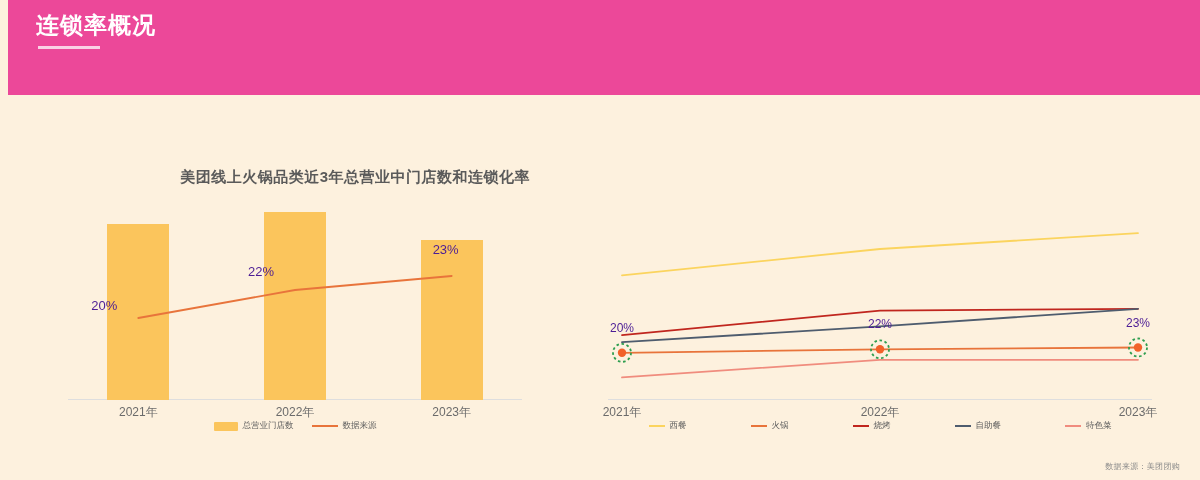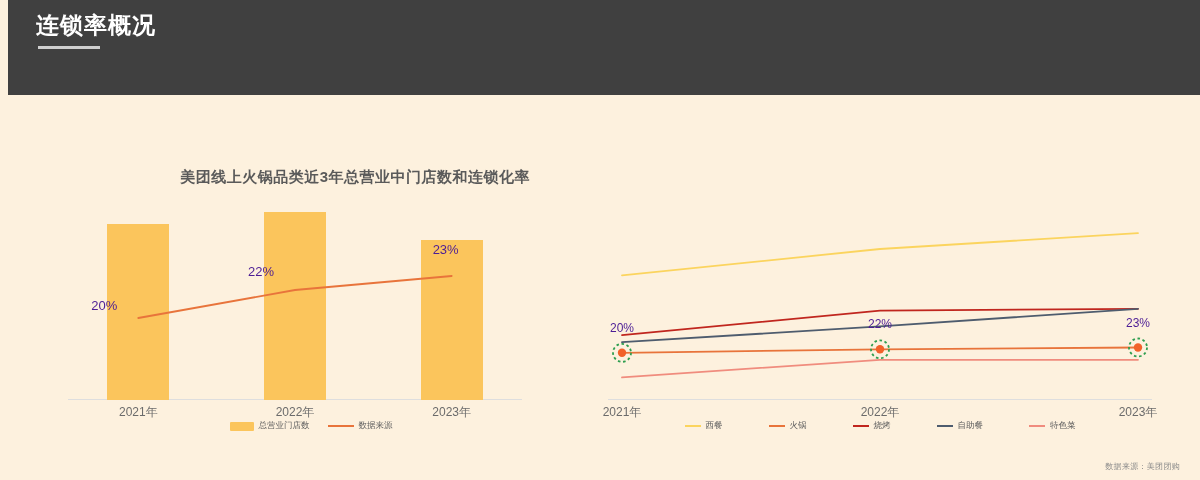--- a/index.html
+++ b/index.html
@@ -10,21 +10,21 @@
     position:relative;
   }
   .page{position:relative;width:1200px;height:480px;background:#FDF1DE;overflow:hidden;}
 
   
   .left-rail{position:absolute;left:0;top:0;width:8px;height:480px;background:#FDF1DE;z-index:5;}
 
   
   .header{
     position:absolute;left:8px;top:0;width:1192px;height:95px;
-    background:#404040;
+    background:#ec4899;
   }
   .hdr-kicker{
     position:absolute;left:28px;top:10px;
     color:#FFFFFF;font-size:23px;font-weight:bold;letter-spacing:1px;
     font-family:"Liberation Sans","DejaVu Sans",sans-serif;
   }
   .hdr-rule{
     position:absolute;left:30px;top:46px;width:62px;height:3px;
     background:rgba(255,255,255,0.75);
   }
@@ -78,22 +78,22 @@
   .legend{
     position:absolute;width:100%;display:flex;justify-content:center;
     align-items:center;gap:18px;
   }
   .lg-item{display:flex;align-items:center;gap:5px;}
   .lg-swatch-bar{width:24px;height:9px;background:#FBC55C;border-radius:1px;}
   .lg-swatch-line{width:26px;height:2px;background:#E8743B;}
   .lg-swatch-line.s{width:16px;height:2px;}
   .lg-text{font-size:8.5px;color:#5e5e5e;white-space:nowrap;}
 
-  .legend-left{left:16px;top:252px;}
-  .legend-right{left:0;top:252px;gap:46px;}
+  .legend-left{left:0;top:252px;}
+  .legend-right{left:0;top:252px;gap:64px;}
 
   .source{
     position:absolute;right:20px;bottom:8px;
     font-size:8px;color:#8a8a8a;letter-spacing:0.3px;
   }
 
   svg{display:block;overflow:visible;}
 </style>
 </head>
 <body>

